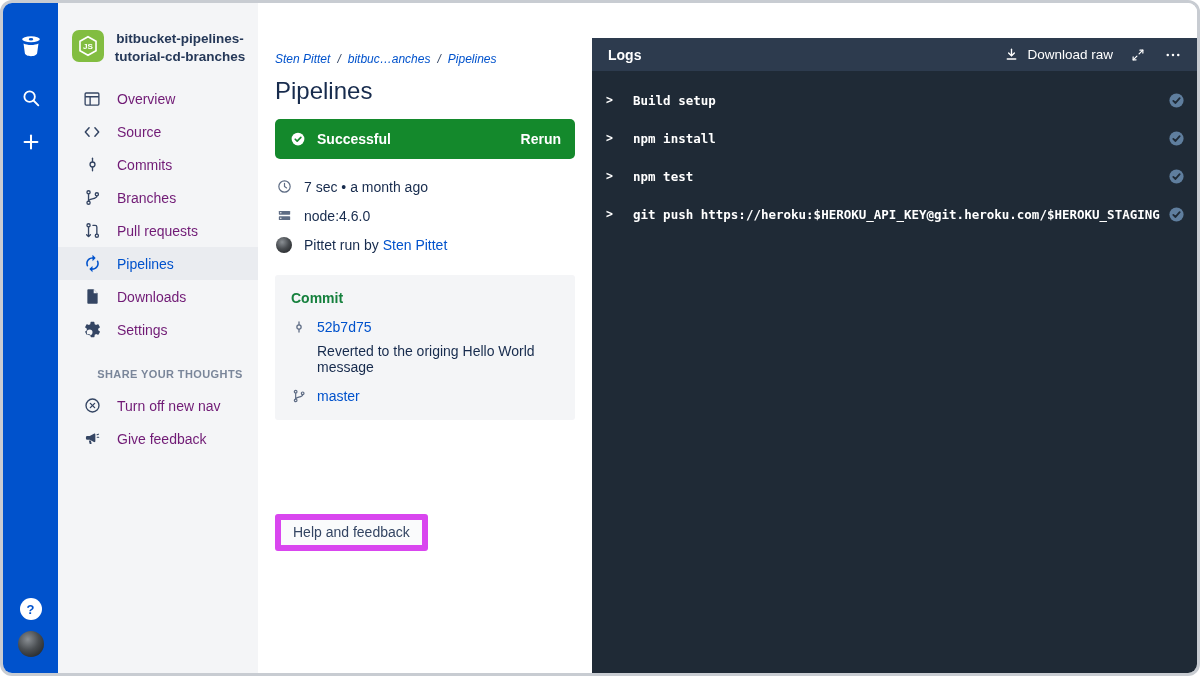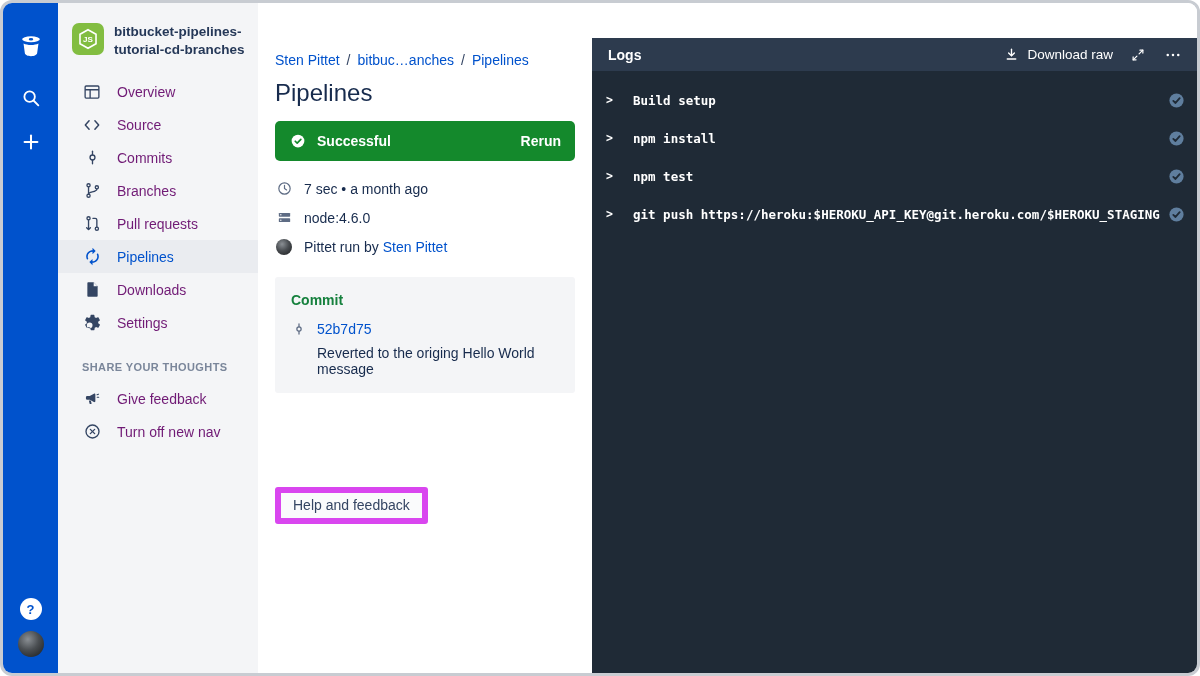--- a/index.html
+++ b/index.html
@@ -27,21 +27,21 @@
     font-size:13px; font-weight:bold; display:flex; align-items:center; justify-content:center;
     margin-bottom:11px; cursor:pointer;
   }
   .rail-avatar {
     width:26px; height:26px; border-radius:50%;
     background: radial-gradient(circle at 38% 32%, #8a8f94 0%, #4a4e52 45%, #17191b 100%);
     cursor:pointer;
   }
 
   
-  .sidebar { width:200px; flex:0 0 200px; background:#F4F5F7; padding-top:20px; color:#344563; }
+  .sidebar { width:200px; flex:0 0 200px; background:#F4F5F7; padding-top:27px; color:#344563;text-align:center; }
   .repo-header { display:flex; gap:10px; padding:0 12px 0 14px; align-items:flex-start; margin-bottom:16px; }
   .repo-avatar {
     width:32px; height:32px; border-radius:7px; background:#82BD41; flex:0 0 32px;
     display:flex; align-items:center; justify-content:center;
   }
   .repo-name { font-size:13.5px; font-weight:bold; color:#253858; line-height:1.35; width:134px; word-wrap:break-word; }
 
   .nav-item {
     display:flex; align-items:center; height:33px; padding-left:24px; gap:15px;
     font-size:14px; color:#701a75; cursor:pointer;
@@ -52,21 +52,21 @@
 
   .section-label {
     margin:22px 0 9px 24px; font-size:11px; font-weight:bold;
     color:#7A869A; letter-spacing:.4px;
   }
 
   
   .main { flex:1; position:relative; background:#fff; }
   .content-col { position:absolute; left:17px; top:0; width:300px; }
 
-  .breadcrumb { margin-top:49px; font-size:14px; color:#344563; white-space:nowrap; }
+  .breadcrumb { margin-top:49px; font-size:12px; color:#344563; white-space:nowrap;font-style:italic; }
   .breadcrumb a { color:#0052CC; text-decoration:none; cursor:pointer; }
   .breadcrumb .sep { padding:0 7px; color:#344563; }
 
   .page-title { margin-top:11px; font-size:24px; font-weight:500; color:#172B4D; }
 
   .status-banner {
     margin-top:14px; height:40px; background:#14892C; border-radius:5px;
     display:flex; align-items:center; padding:0 14px; color:#fff; font-size:14px;
   }
   .status-banner .label { margin-left:10px; font-weight:bold; }
@@ -246,39 +246,39 @@
             <path fill="currentColor" d="M19.14 12.94c.04-.3.06-.61.06-.94s-.02-.64-.07-.94l2.03-1.58a.5.5 0 00.12-.64l-1.92-3.32a.5.5 0 00-.61-.22l-2.39.96a7.03 7.03 0 00-1.62-.94l-.36-2.54a.5.5 0 00-.5-.42h-3.84a.5.5 0 00-.5.42l-.36 2.54c-.59.24-1.13.56-1.62.94l-2.39-.96a.5.5 0 00-.61.22L2.74 8.84a.5.5 0 00.12.64l2.03 1.58c-.05.3-.07.63-.07.94s.02.64.07.94l-2.03 1.58a.5.5 0 00-.12.64l1.92 3.32c.14.24.42.34.61.22l2.39-.96c.49.38 1.03.7 1.62.94l.36 2.54c.04.24.25.42.5.42h3.84c.25 0 .46-.18.5-.42l.36-2.54c.59-.24 1.13-.56 1.62-.94l2.39.96c.23.09.47 0 .61-.22l1.92-3.32a.5.5 0 00-.12-.64l-2.03-1.58zM12 15.6A3.6 3.6 0 118.4 12 3.6 3.6 0 0112 15.6z"></path>
           </svg>
       </span>
       <span>Settings</span>
     </div>
 
     <div class="section-label">SHARE YOUR THOUGHTS</div>
 
     <div class="nav-item">
       <span class="nav-icon">
+        <svg viewBox="0 0 24 24" width="19" height="19" fill="none" stroke="currentColor" stroke-width="1.7" stroke-linecap="round">
+            <circle cx="12" cy="12" r="8.2"></circle>
+            <line x1="9.3" y1="9.3" x2="14.7" y2="14.7"></line>
+            <line x1="14.7" y1="9.3" x2="9.3" y2="14.7"></line>
+          </svg>
+      </span>
+      <span>Turn off new nav</span>
+    </div>
+
+    <div class="nav-item">
+      <span class="nav-icon">
         <svg viewBox="0 0 24 24" width="19" height="19" fill="currentColor">
             <path d="M13.8 6c.8-.5 1.8.1 1.8 1v8.4c0 .9-1 1.5-1.8 1l-5.3-2.8H5.3A1.6 1.6 0 013.7 12v-1.6a1.6 1.6 0 011.6-1.6h3.2L13.8 6z"></path>
             <path d="M7.4 14.4l.9 3.9c.1.5.5.8 1 .8h.5c.6 0 1.1-.6 1-1.2l-.9-3.5h-2.5z"></path>
             <rect x="17" y="6.2" width="3.2" height="1.3" rx=".6" transform="rotate(-20 18.6 6.8)"></rect>
             <rect x="17.3" y="9.9" width="3.2" height="1.3" rx=".6"></rect>
           </svg>
       </span>
       <span>Give feedback</span>
-    </div>
-
-    <div class="nav-item">
-      <span class="nav-icon">
-        <svg viewBox="0 0 24 24" width="19" height="19" fill="none" stroke="currentColor" stroke-width="1.7" stroke-linecap="round">
-            <circle cx="12" cy="12" r="8.2"></circle>
-            <line x1="9.3" y1="9.3" x2="14.7" y2="14.7"></line>
-            <line x1="14.7" y1="9.3" x2="9.3" y2="14.7"></line>
-          </svg>
-      </span>
-      <span>Turn off new nav</span>
     </div>
   </div>
 
   <div class="main">
 
     <div class="content-col">
 
       <div class="breadcrumb">
         <a>Sten Pittet</a><span class="sep">/</span><a>bitbuc…anches</a><span class="sep">/</span><a>Pipelines</a>
       </div>
@@ -334,20 +334,32 @@
           <span class="c-icon">
             <svg viewBox="0 0 24 24" width="16" height="16" fill="none" stroke="#5E6C84" stroke-width="1.9" stroke-linecap="round">
                 <line x1="12" y1="4.5" x2="12" y2="8.4"></line>
                 <circle cx="12" cy="12" r="3.2"></circle>
                 <line x1="12" y1="15.6" x2="12" y2="19.5"></line>
               </svg>
           </span>
           <a>52b7d75</a>
         </div>
         <div class="cc-message">Reverted to the origing Hello World message</div>
+        <div class="cc-row">
+          <span class="c-icon">
+            <svg viewBox="0 0 24 24" width="16" height="16" fill="none" stroke="#5E6C84" stroke-width="1.8" stroke-linecap="round">
+                <circle cx="7" cy="5.5" r="2"></circle>
+                <circle cx="7" cy="18.5" r="2"></circle>
+                <circle cx="17.5" cy="8" r="2"></circle>
+                <line x1="7" y1="7.5" x2="7" y2="16.5"></line>
+                <path d="M17.5 10c0 4.5-10.5 3-10.5 6.5"></path>
+              </svg>
+          </span>
+          <a>master</a>
+        </div>
       </div>
 
       <button class="help-btn">Help and feedback</button>
     </div>
 
     <div class="logs-panel">
       <div class="logs-header">
         <span class="logs-title">Logs</span>
         <div class="logs-actions">
           <span class="download-btn">

